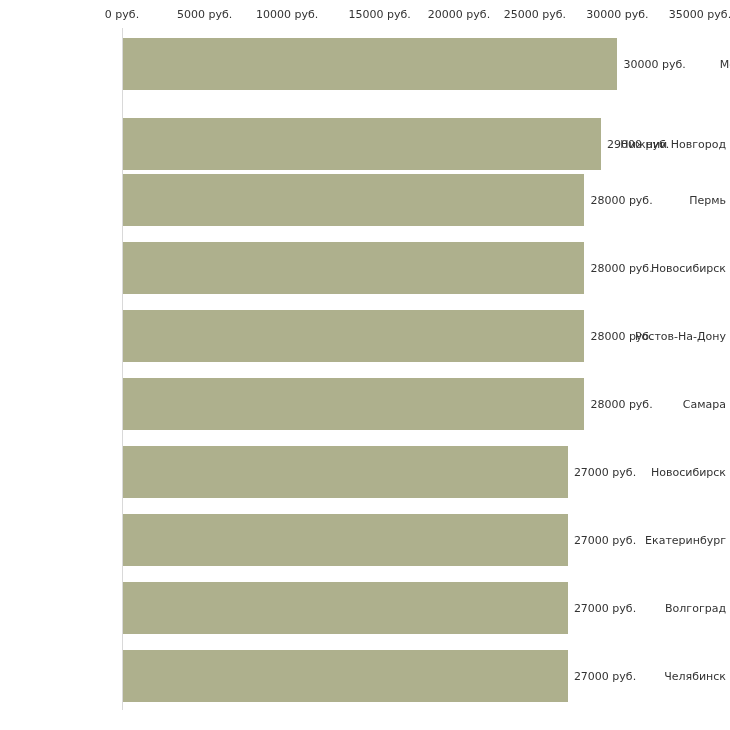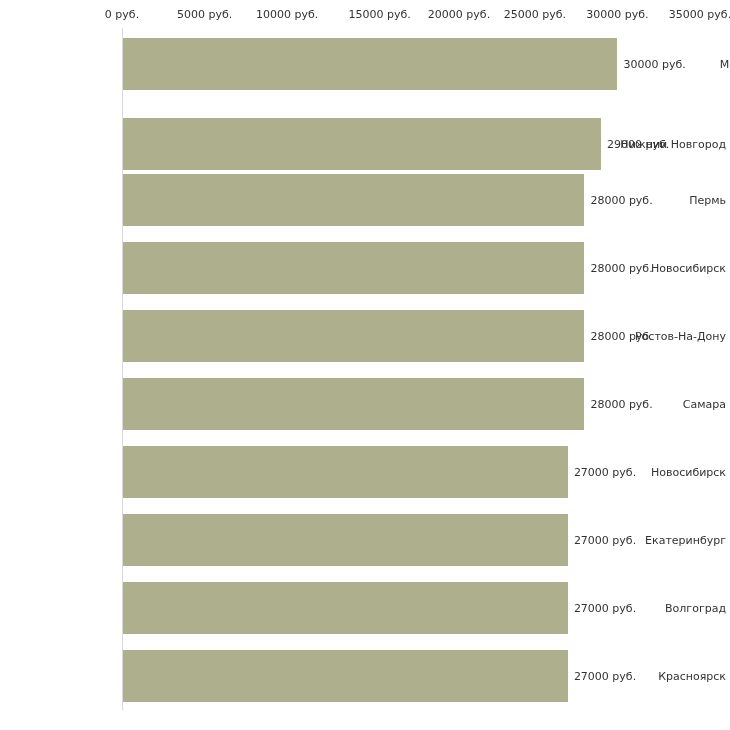--- a/index.html
+++ b/index.html
@@ -140,20 +140,20 @@
         <div class="cat-label">Екатеринбург</div>
         <div class="bar" style="left: 122px; width: 445.886px; background: rgb(174, 176, 141);"></div>
         <div class="bar-value" style="left: 573.886px;">27000 руб.</div>
       </div>
       <div class="row" style="top: 546px;">
         <div class="cat-label">Волгоград</div>
         <div class="bar" style="left: 122px; width: 445.886px; background: rgb(174, 176, 141);"></div>
         <div class="bar-value" style="left: 573.886px;">27000 руб.</div>
       </div>
       <div class="row" style="top: 614px;">
-        <div class="cat-label">Красноярск</div>
+        <div class="cat-label">Челябинск</div>
         <div class="bar" style="left: 122px; width: 445.886px; background: rgb(174, 176, 141);"></div>
         <div class="bar-value" style="left: 573.886px;">27000 руб.</div>
       </div>
       <div class="axis-line" style="left: 122px; height: 682px;"></div>
     </div>
 
 </div>
 
 </body></html>

